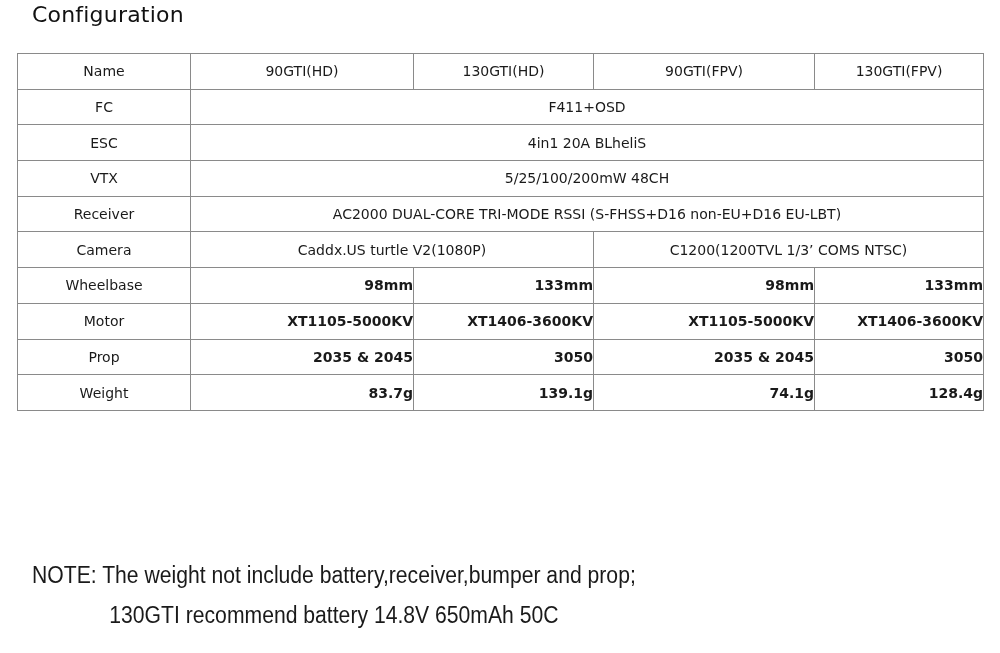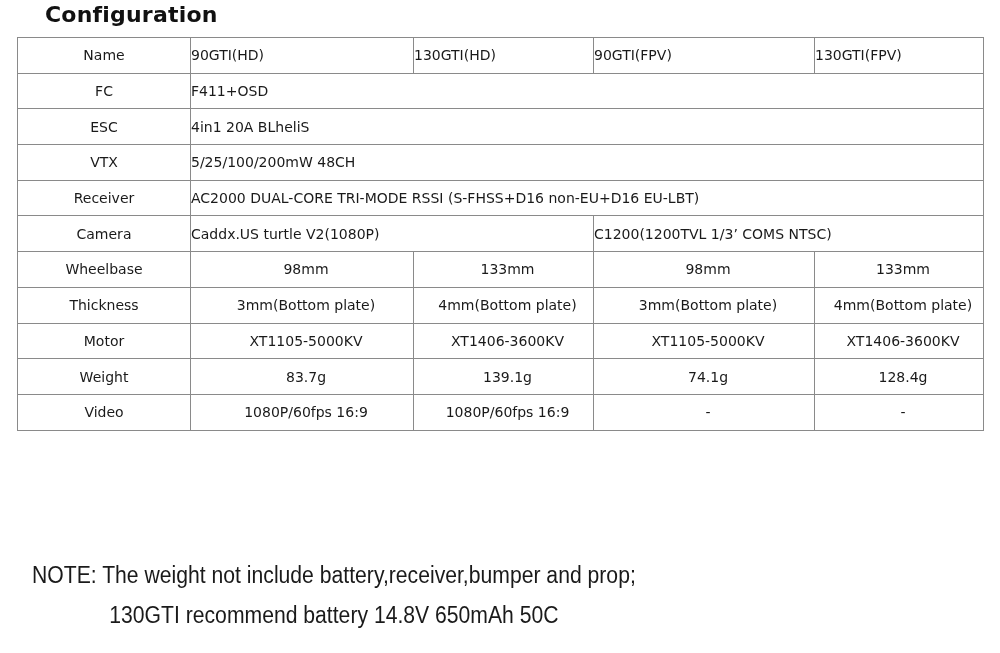--- a/index.html
+++ b/index.html
@@ -1,26 +1,26 @@
 <!DOCTYPE html>
 <html><head>
 <meta charset="utf-8">
 <style>
   html, body { margin: 0; padding: 0; background: #ffffff; }
   body { width: 1000px; height: 653px; position: relative; overflow: hidden;
          font-family: "DejaVu Sans", "Liberation Sans", sans-serif; color: #1a1a1a; }
-  .title { position: absolute; left: 45px; top: 0px; font-size: 22px; font-weight: bold;
+  .title { position: absolute; left: 32px; top: 0px; font-size: 22px; font-weight: normal;
            letter-spacing: 0.2px; color: #111; line-height: 30px; }
-  table.spec { position: absolute; left: 17px; top: 37px; width: 966px;
+  table.spec { position: absolute; left: 17px; top: 53px; width: 966px;
                border-collapse: collapse; table-layout: fixed; }
   table.spec td { border: 1.5px solid #8a8a8a; height: 34.7px; padding: 0; font-size: 14px;
                   line-height: 16px; white-space: nowrap; overflow: hidden; color: #1a1a1a; }
   td.label { text-align: center; }
-  td.center { text-align: left; }
-  td.val { text-align: center; padding-left: 8px !important; }
+  td.center { text-align: center; }
+  td.val { text-align: right; padding-left: 8px !important; font-weight: bold; }
   .note { position: absolute; left: 32px; top: 560px; font-family: "Liberation Sans", sans-serif;
           font-size: 23px; line-height: 30px; color: #1a1a1a; transform: scaleX(0.92);
           transform-origin: left top; }
   .note .l2 { display: block; padding-left: 84px; margin-top: 10px; }
 </style>
 </head>
 <body>
 
 <div class="title">Configuration</div>
 
@@ -62,46 +62,39 @@
       <td class="center" colspan="2">C1200(1200TVL 1/3’  COMS NTSC)</td>
     </tr>
     <tr>
       <td class="label">Wheelbase</td>
       <td class="val">98mm</td>
       <td class="val">133mm</td>
       <td class="val">98mm</td>
       <td class="val">133mm</td>
     </tr>
     <tr>
-      <td class="label">Thickness</td>
-      <td class="val">3mm(Bottom plate)</td>
-      <td class="val">4mm(Bottom plate)</td>
-      <td class="val">3mm(Bottom plate)</td>
-      <td class="val">4mm(Bottom plate)</td>
-    </tr>
-    <tr>
       <td class="label">Motor</td>
       <td class="val">XT1105-5000KV</td>
       <td class="val">XT1406-3600KV</td>
       <td class="val">XT1105-5000KV</td>
       <td class="val">XT1406-3600KV</td>
     </tr>
     <tr>
+      <td class="label">Prop</td>
+      <td class="val">2035 &amp; 2045</td>
+      <td class="val">3050</td>
+      <td class="val">2035 &amp; 2045</td>
+      <td class="val">3050</td>
+    </tr>
+    <tr>
       <td class="label">Weight</td>
       <td class="val">83.7g</td>
       <td class="val">139.1g</td>
       <td class="val">74.1g</td>
       <td class="val">128.4g</td>
-    </tr>
-    <tr>
-      <td class="label">Video</td>
-      <td class="val">1080P/60fps 16:9</td>
-      <td class="val">1080P/60fps 16:9</td>
-      <td class="val">-</td>
-      <td class="val">-</td>
     </tr>
   </tbody>
 </table>
 
 <div class="note">
   <span>NOTE: The weight not include battery,receiver,bumper and prop;</span>
   <span class="l2">130GTI recommend battery 14.8V 650mAh 50C</span>
 </div>
 
 </body></html>

